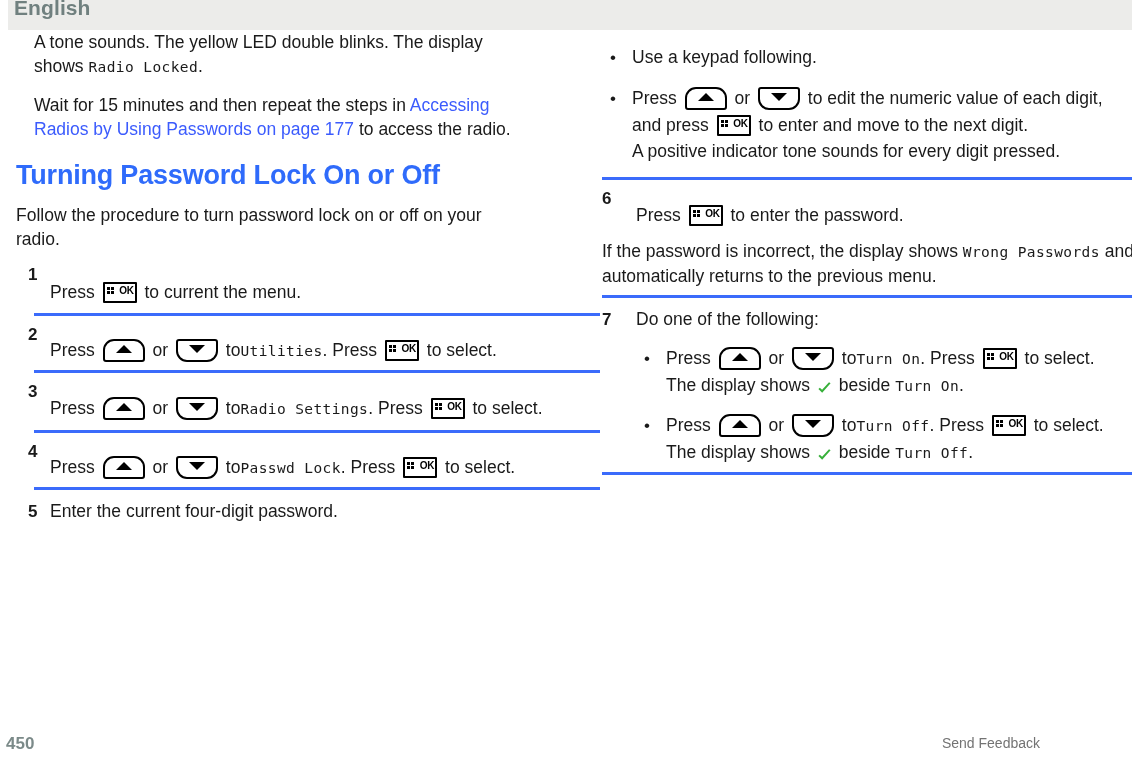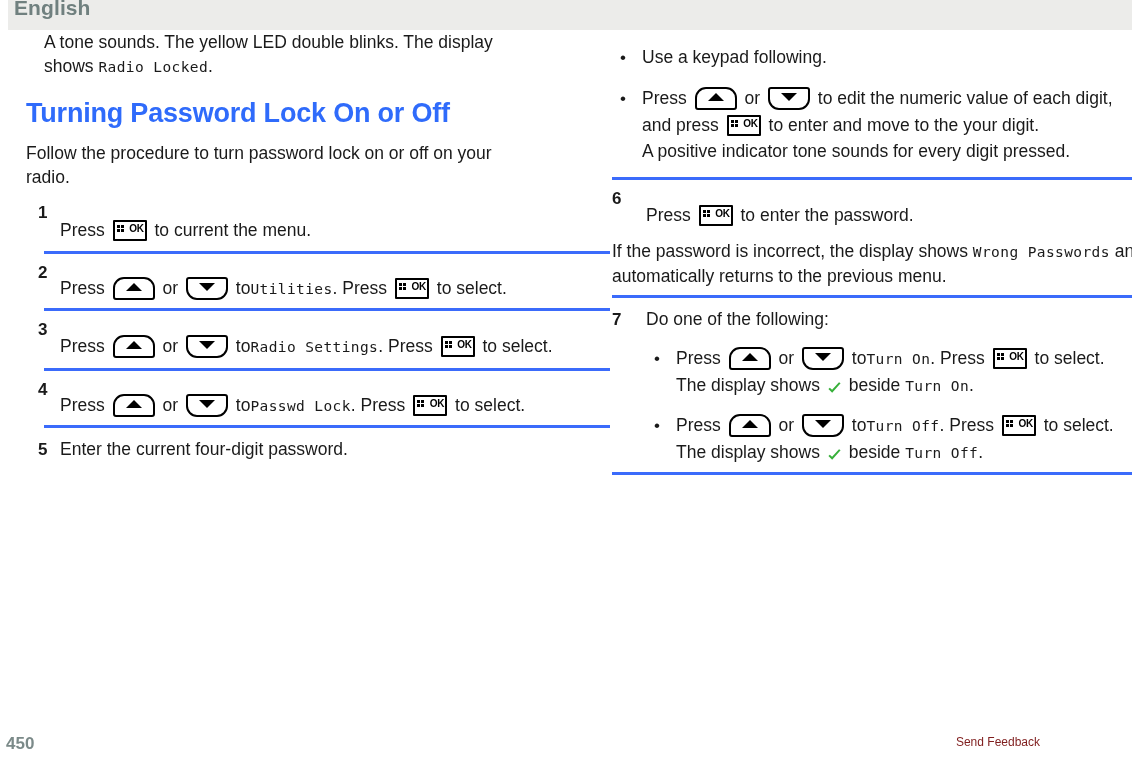--- a/index.html
+++ b/index.html
@@ -33,21 +33,21 @@
     font-weight: bold;
     color: #70807f;
     letter-spacing: 0.1px;
     line-height: 28px;
   }
 
   
   .page {
     position: absolute;
     top: 30px;
-    left: 12px;
+    left: 2px;
     width: 992px;
     height: 700px;
   }
   .col {
     position: absolute;
     top: 0;
   }
   .col-left  { left: 14px;  width: 572px; }
   .col-right { left: 600px; width: 534px; }
 
@@ -231,40 +231,43 @@
     left: 6px;
     top: 4px;
     font-size: 17px;
     font-weight: bold;
     color: #7b8a89;
   }
   .footer-feedback {
     position: absolute;
     right: 92px;
     top: 5px;
-    font-size: 12px;
-    color: #7f1d1d;
+    font-size: 14px;
+    color: #737373;
     text-decoration: none;
   }
 </style>
 </head>
 <body>
 
 <div class="header-band">
   <div class="header-lang">English</div>
 </div>
 
 <div class="page">
 
   <div class="col col-left">
 
     <div class="body-para indent-para">
       <span>A tone sounds. The yellow LED double blinks. The display shows </span><span class="mono">Radio Locked</span><span>.</span>
     </div>
 
+    <div class="body-para indent-para">
+      <span>Wait for 15 minutes and then repeat the steps in </span><a href="#" class="link">Accessing Radios by Using Passwords on page 177</a><span> to access the radio.</span>
+    </div>
 
     <h2 class="section-title">Turning Password Lock On or Off</h2>
 
     <div class="body-para" style="margin-right:70px;">Follow the procedure to turn password lock on or off on your radio.</div>
 
     <ol class="steps">
 
       <li class="step">
         <span class="step-num">1</span>
         <div class="step-body" style="padding-top:14px;">
@@ -376,21 +379,21 @@
         <span>to edit the numeric value of each digit, and press</span>
         <span class="key key-ok">
           <span class="grid">
               <i class="g1"></i>
               <i class="g2"></i>
               <i class="g3"></i>
               <i class="g4"></i>
             </span>
           <span class="oktxt">OK</span>
         </span>
-        <span>to enter and move to the your digit.</span>
+        <span>to enter and move to the next digit.</span>
         <span class="sub-line">A positive indicator tone sounds for every digit pressed.</span>
       </li>
     </ul>
 
     <hr class="step-sep" style="margin-top:14px;">
 
     <ol class="steps">
 
       <li class="step" style="padding-left:34px;">
         <span class="step-num" style="left:0;">6</span>

